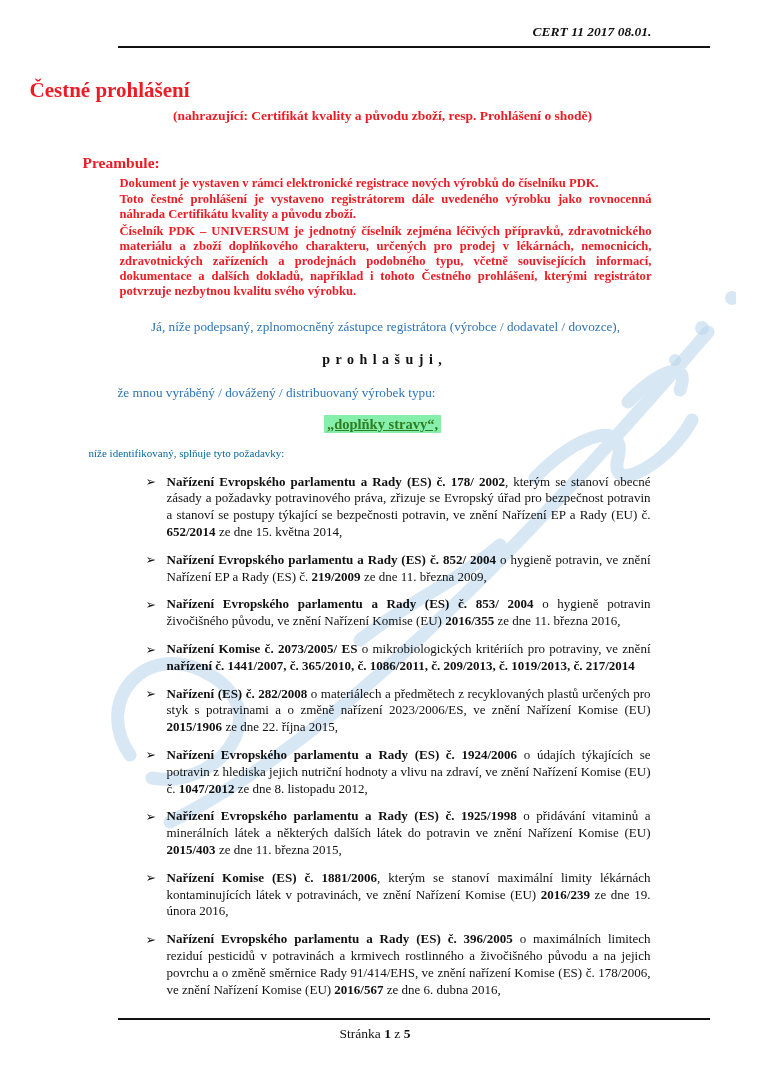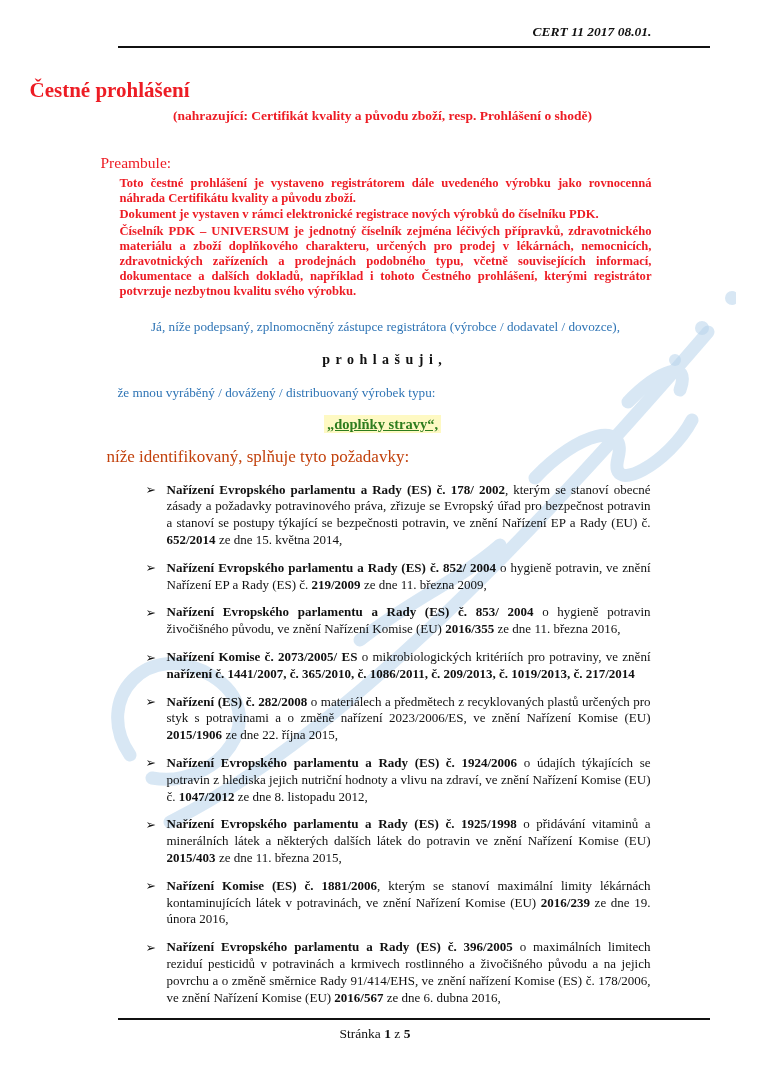--- a/index.html
+++ b/index.html
@@ -23,22 +23,22 @@
   }
   .title {
     margin:78px 0 0; text-align:left;
     color:#ed1c24; font-weight:bold; font-size:21px;
   }
   .subtitle {
     margin:5px 60px 0; text-align:center;
     color:#ed1c24; font-weight:bold; font-size:13.5px;
   }
   .preamble-heading {
-    margin:30px 84px 4px 71px;
-    color:#ed1c24; font-weight:normal; font-size:15.5px;
+    margin:30px 84px 4px 53px;
+    color:#ed1c24; font-weight:bold; font-size:15.5px;
   }
   .red-par {
     margin:0 84px 1px 90px;
     color:#ed1c24; font-weight:bold;
     font-size:12.6px; line-height:15.2px;
     text-align:justify;
   }
   .blue-center {
     margin:19px 84px 0 90px; text-align:center;
     color:#2e74b5; font-size:13.2px;
@@ -46,25 +46,25 @@
   .declare {
     margin:17px 0 0; text-align:center;
     font-weight:bold; font-size:14px; letter-spacing:1px; color:#111;
   }
   .blue-left {
     margin:17px 84px 0 88px;
     color:#2e74b5; font-size:13.2px;
   }
   .product-wrap { margin:14px 0 0; text-align:center; }
   .product {
-    background:#fef9c3; color:#2e7d1e;
+    background:#86efac; color:#2e7d1e;
     font-weight:bold; font-size:14.5px;
     text-decoration:underline; padding:1px 3px;
   }
-  .req-intro { margin:14px 84px 0 77px; font-size:17px; color:#c2410c; }
+  .req-intro { margin:14px 84px 0 59px; font-size:11px; color:#0369a1; }
   .req-list { margin-top:15px; }
   .req {
     position:relative;
     margin:0 85px 11px 137px;
     text-align:justify;
     font-size:13px; line-height:16.8px; color:#111;
   }
   .req .marker {
     position:absolute; left:-21px; top:0.5px;
     font-size:12.5px; color:#111;
@@ -90,22 +90,22 @@
 
 <div class="page">
 
   <div class="doc-code">CERT 11 2017 08.01.</div>
   <div class="top-rule"></div>
 
   <h1 class="title">Čestné prohlášení</h1>
   <div class="subtitle">(nahrazující: Certifikát kvality a původu zboží, resp. Prohlášení o shodě)</div>
 
   <div class="preamble-heading">Preambule:</div>
+  <p class="red-par">Dokument je vystaven v rámci elektronické registrace nových výrobků do číselníku PDK.</p>
   <p class="red-par">Toto čestné prohlášení je vystaveno registrátorem dále uvedeného výrobku jako rovnocenná náhrada Certifikátu kvality a původu zboží.</p>
-  <p class="red-par">Dokument je vystaven v rámci elektronické registrace nových výrobků do číselníku PDK.</p>
   <p class="red-par">Číselník PDK – UNIVERSUM je jednotný číselník zejména léčivých přípravků, zdravotnického materiálu a zboží doplňkového charakteru, určených pro prodej v lékárnách, nemocnicích, zdravotnických zařízeních a prodejnách podobného typu, včetně souvisejících informací, dokumentace a dalších dokladů, například i tohoto Čestného prohlášení, kterými registrátor potvrzuje nezbytnou kvalitu svého výrobku.</p>
 
   <p class="blue-center">Já, níže podepsaný, zplnomocněný zástupce registrátora (výrobce / dodavatel / dovozce),</p>
   <p class="declare">p r o h l a š u j i ,</p>
   <p class="blue-left">že mnou vyráběný / dovážený / distribuovaný výrobek typu:</p>
 
   <p class="product-wrap"><span class="product">„doplňky stravy“,</span></p>
 
   <p class="req-intro">níže identifikovaný, splňuje tyto požadavky:</p>
 

